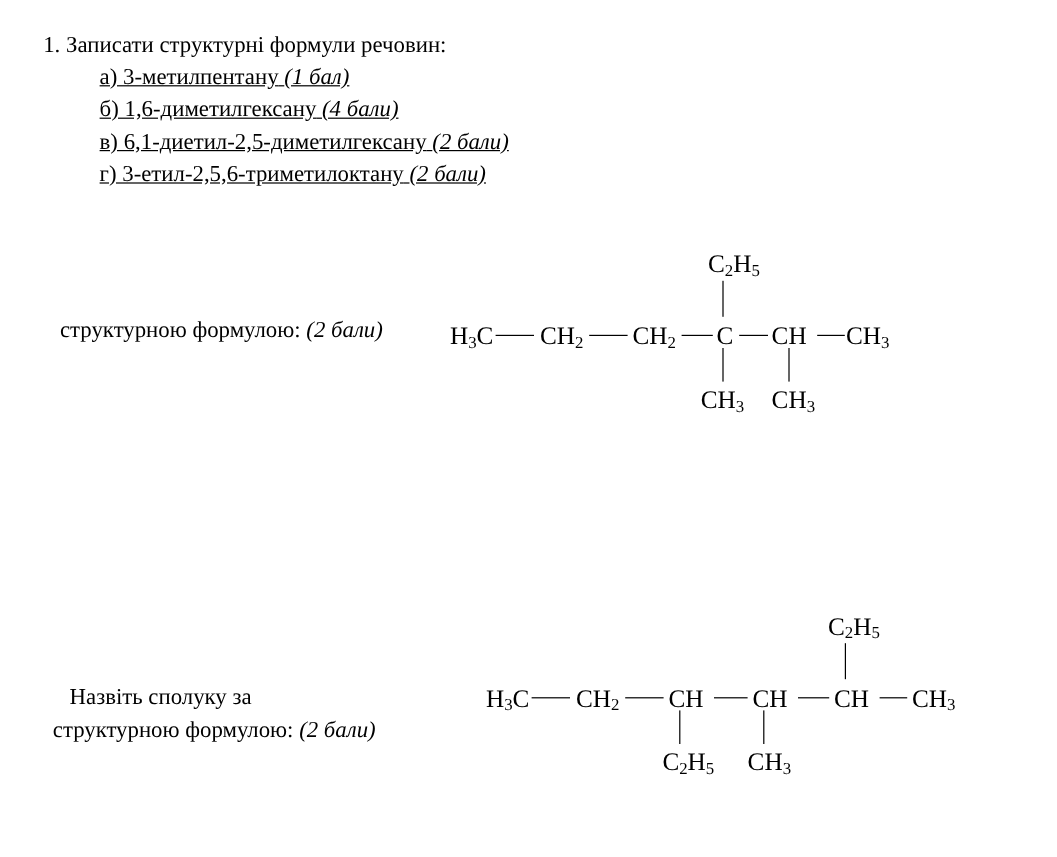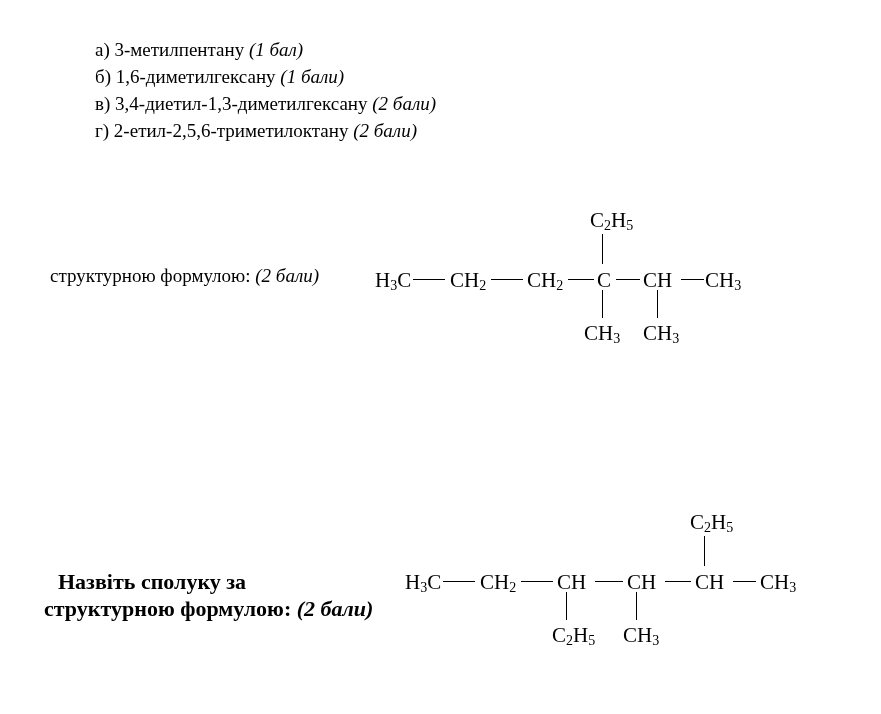--- a/index.html
+++ b/index.html
@@ -27,23 +27,24 @@
     position: absolute;
     left: 36px;
     top: 24px;
     font-size: 19px;
     line-height: 27px;
   }
   .task1-title {
     font-size: 19px;
   }
   .task1-list {
-    margin: 12px;
+    margin: 0;
     padding: 0;
     list-style: none;
+    text-decoration: underline;
   }
   .task1-list li {
     padding-left: 47px;
     white-space: nowrap;
   }
   .pts {
     font-style: italic;
   }
 
   
@@ -57,24 +58,23 @@
   }
   .task2-prompt .l2 {
     padding-left: 14px;
   }
 
   
   .task3-prompt {
     position: absolute;
     left: 44px;
     top: 568px;
-    font-size: 22px;
+    font-size: 19px;
     line-height: 27px;
     width: 350px;
-    font-weight: bold;
   }
   .task3-prompt .l1 {
     padding-left: 14px;
   }
 
   
   .formula {
     position: absolute;
     font-family: "Liberation Serif", serif;
     font-size: 21px;
@@ -115,35 +115,36 @@
     width: 430px;
     height: 140px;
   }
 </style>
 </head>
 <body>
 
 <div class="page">
 
   <div class="task1">
+    <div class="task1-title">1. Записати структурні формули речовин:</div>
     <ul class="task1-list">
       <li>
         <span>а) 3-метилпентану</span>
         <span class="pts">(1 бал)</span>
       </li>
       <li>
         <span>б) 1,6-диметилгексану</span>
-        <span class="pts">(1 бали)</span>
-      </li>
-      <li>
-        <span>в) 3,4-диетил-1,3-диметилгексану</span>
+        <span class="pts">(4 бали)</span>
+      </li>
+      <li>
+        <span>в) 6,1-диетил-2,5-диметилгексану</span>
         <span class="pts">(2 бали)</span>
       </li>
       <li>
-        <span>г) 2-етил-2,5,6-триметилоктану</span>
+        <span>г) 3-етил-2,5,6-триметилоктану</span>
         <span class="pts">(2 бали)</span>
       </li>
     </ul>
   </div>
 
   <div class="task2-prompt">
     <div class="l2">
       <span>структурною формулою:</span>
       <span class="pts">(2 бали)</span>
     </div>

